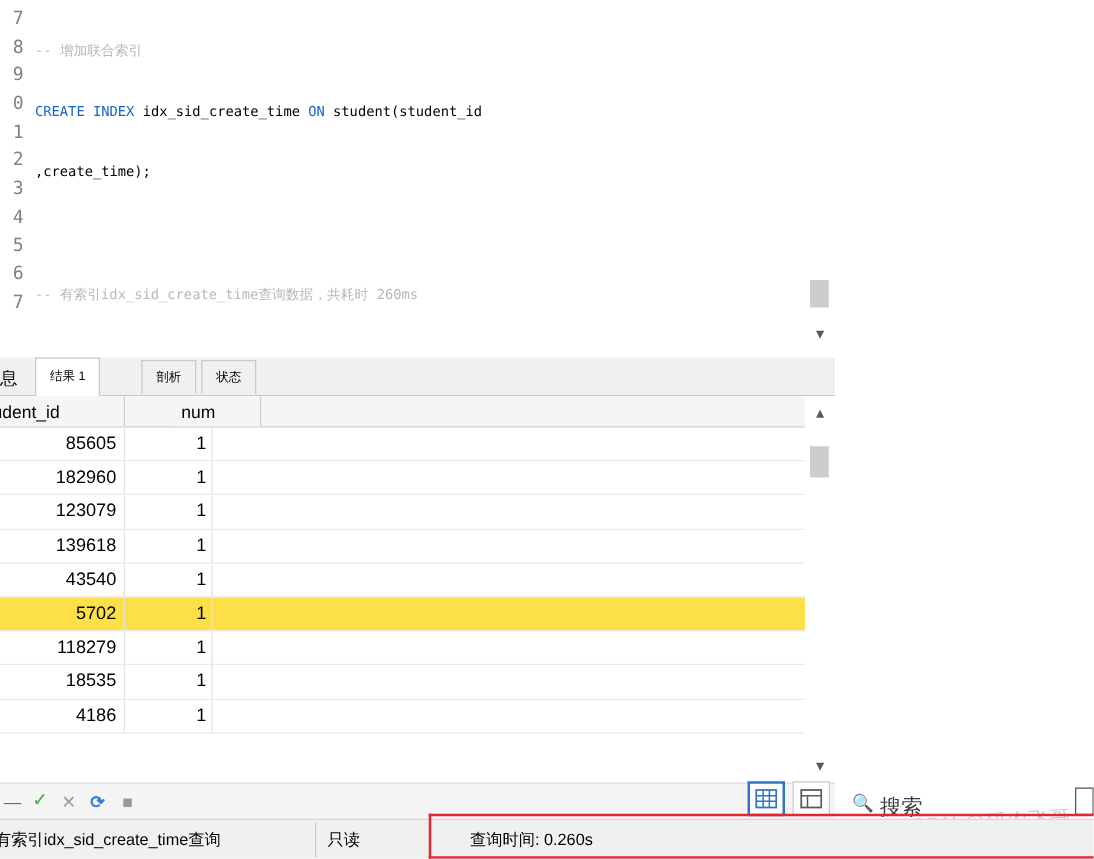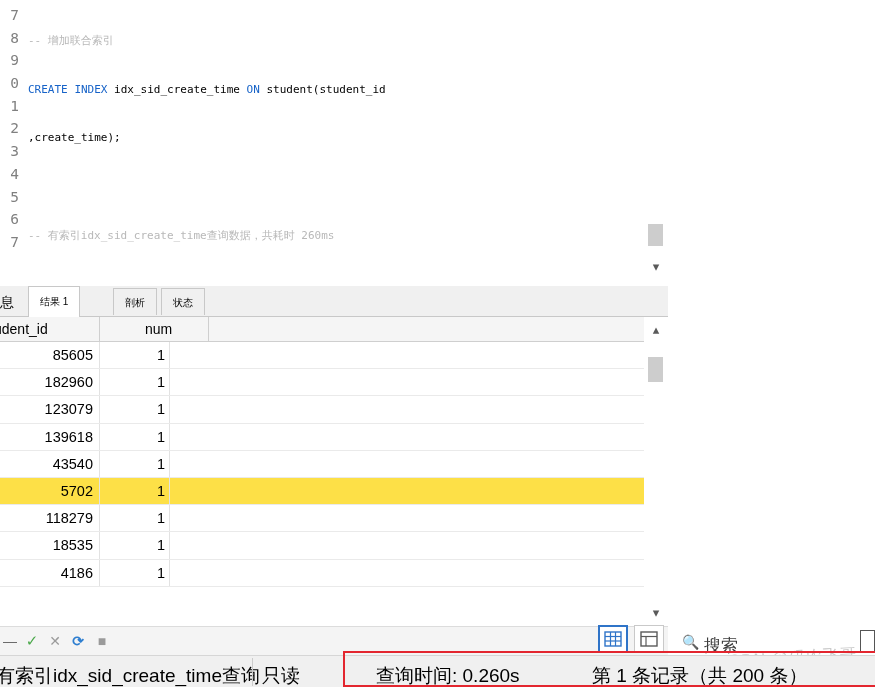--- a/index.html
+++ b/index.html
@@ -258,21 +258,21 @@
   }
 
   
   .statusbar {
     position: absolute;
     left: 0; top: 655px;
     width: 875px;
     height: 32px;
     background: #f0f0f0;
     border-top: 1px solid #d6d6d6;
-    font-size: 19px;
+    font-size: 13px;
     color: #000000;
   }
   .sb-left {
     position: absolute;
     left: -4px; top: 7px;
     white-space: nowrap;
   }
   .sb-readonly {
     position: absolute;
     left: 262px; top: 7px;
@@ -480,15 +480,14 @@
 </div>
 <div class="taskbar-box"></div>
 
 <div class="watermark">CSDN @码农飞哥</div>
 
 <div class="statusbar">
   <div class="sb-left">有索引idx_sid_create_time查询</div>
   <div class="sb-sep1"></div>
   <div class="sb-readonly">只读</div>
   <div class="sb-time">查询时间: 0.260s</div>
-  <div class="sb-record">第 1 条记录（共 200 条）</div>
 </div>
 <div class="sb-highlight"></div>
 
 </body></html>

